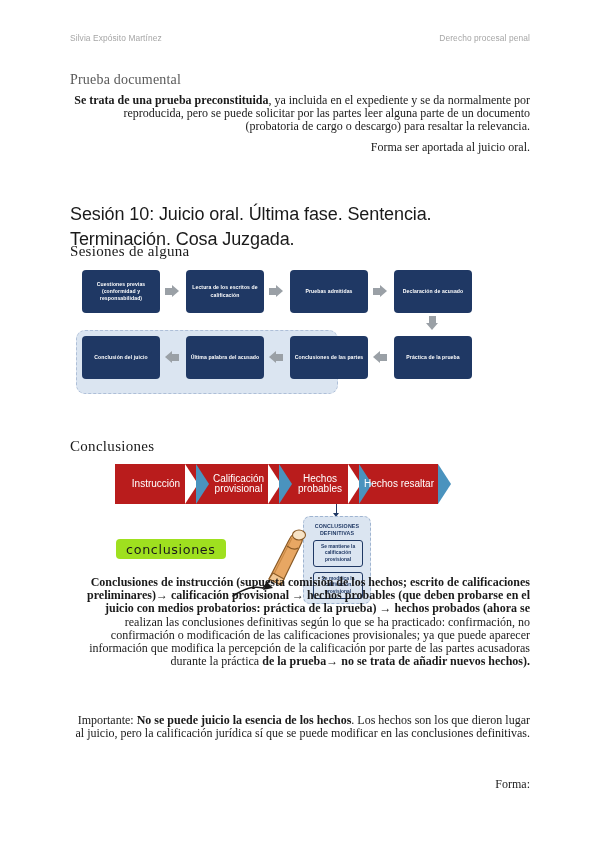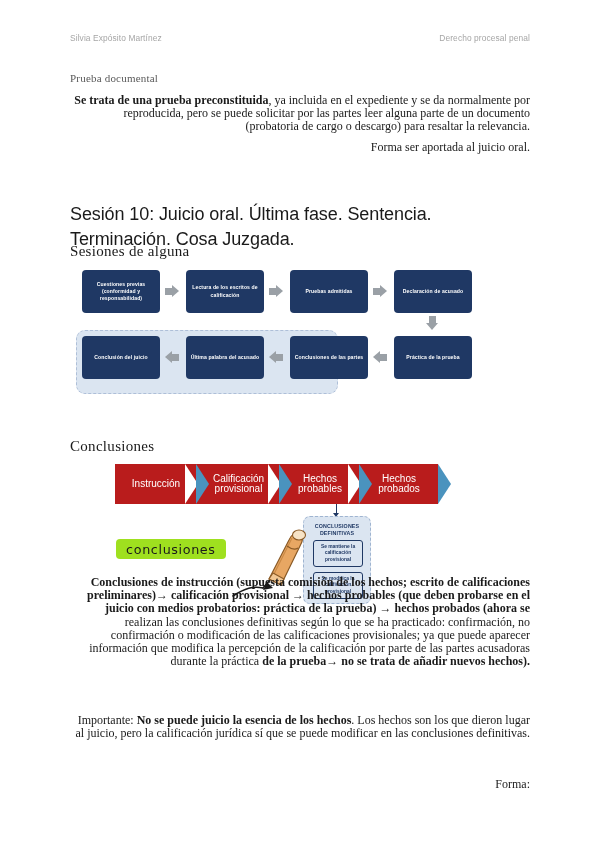--- a/index.html
+++ b/index.html
@@ -35,21 +35,21 @@
     font-size: 8.4px;
     color: #a6a6a6;
     letter-spacing: .1px;
   }
 
   
   .subhead {
     position: absolute;
     left: 70px;
     font-family: "Liberation Serif", serif;
-    font-size: 11px;
+    font-size: 14px;
     color: #595959;
     letter-spacing: .2px;
   }
   .para {
     position: absolute;
     left: 70px;
     width: 460px;
     font-size: 12px;
     line-height: 13.2px;
     color: #1a1a1a;
@@ -347,21 +347,21 @@
       <div class="chev" style="left:0px; width:82px;">
         <span class="lbl">Instrucción</span>
       </div>
       <div class="chev notch" style="left:82px; width:83px;">
         <span class="lbl">Calificación provisional</span>
       </div>
       <div class="chev notch" style="left:165px; width:80px;">
         <span class="lbl">Hechos probables</span>
       </div>
       <div class="chev notch last" style="left:245px; width:78px;">
-        <span class="lbl">Hechos probados</span>
+        <span class="lbl">Hechos resaltar</span>
         <span class="chev-tip"></span>
       </div>
     </div>
 
     <div class="conn-line" style="left:261px; top:40px; height:10px;"></div>
     <div class="conn-arrow" style="left:258px; top:49px;"></div>
 
     <div class="concl-card" style="left:228px; top:52px; width:68px; height:88px;">
       <div class="concl-title">
         <span>CONCLUSIONES</span><br>

